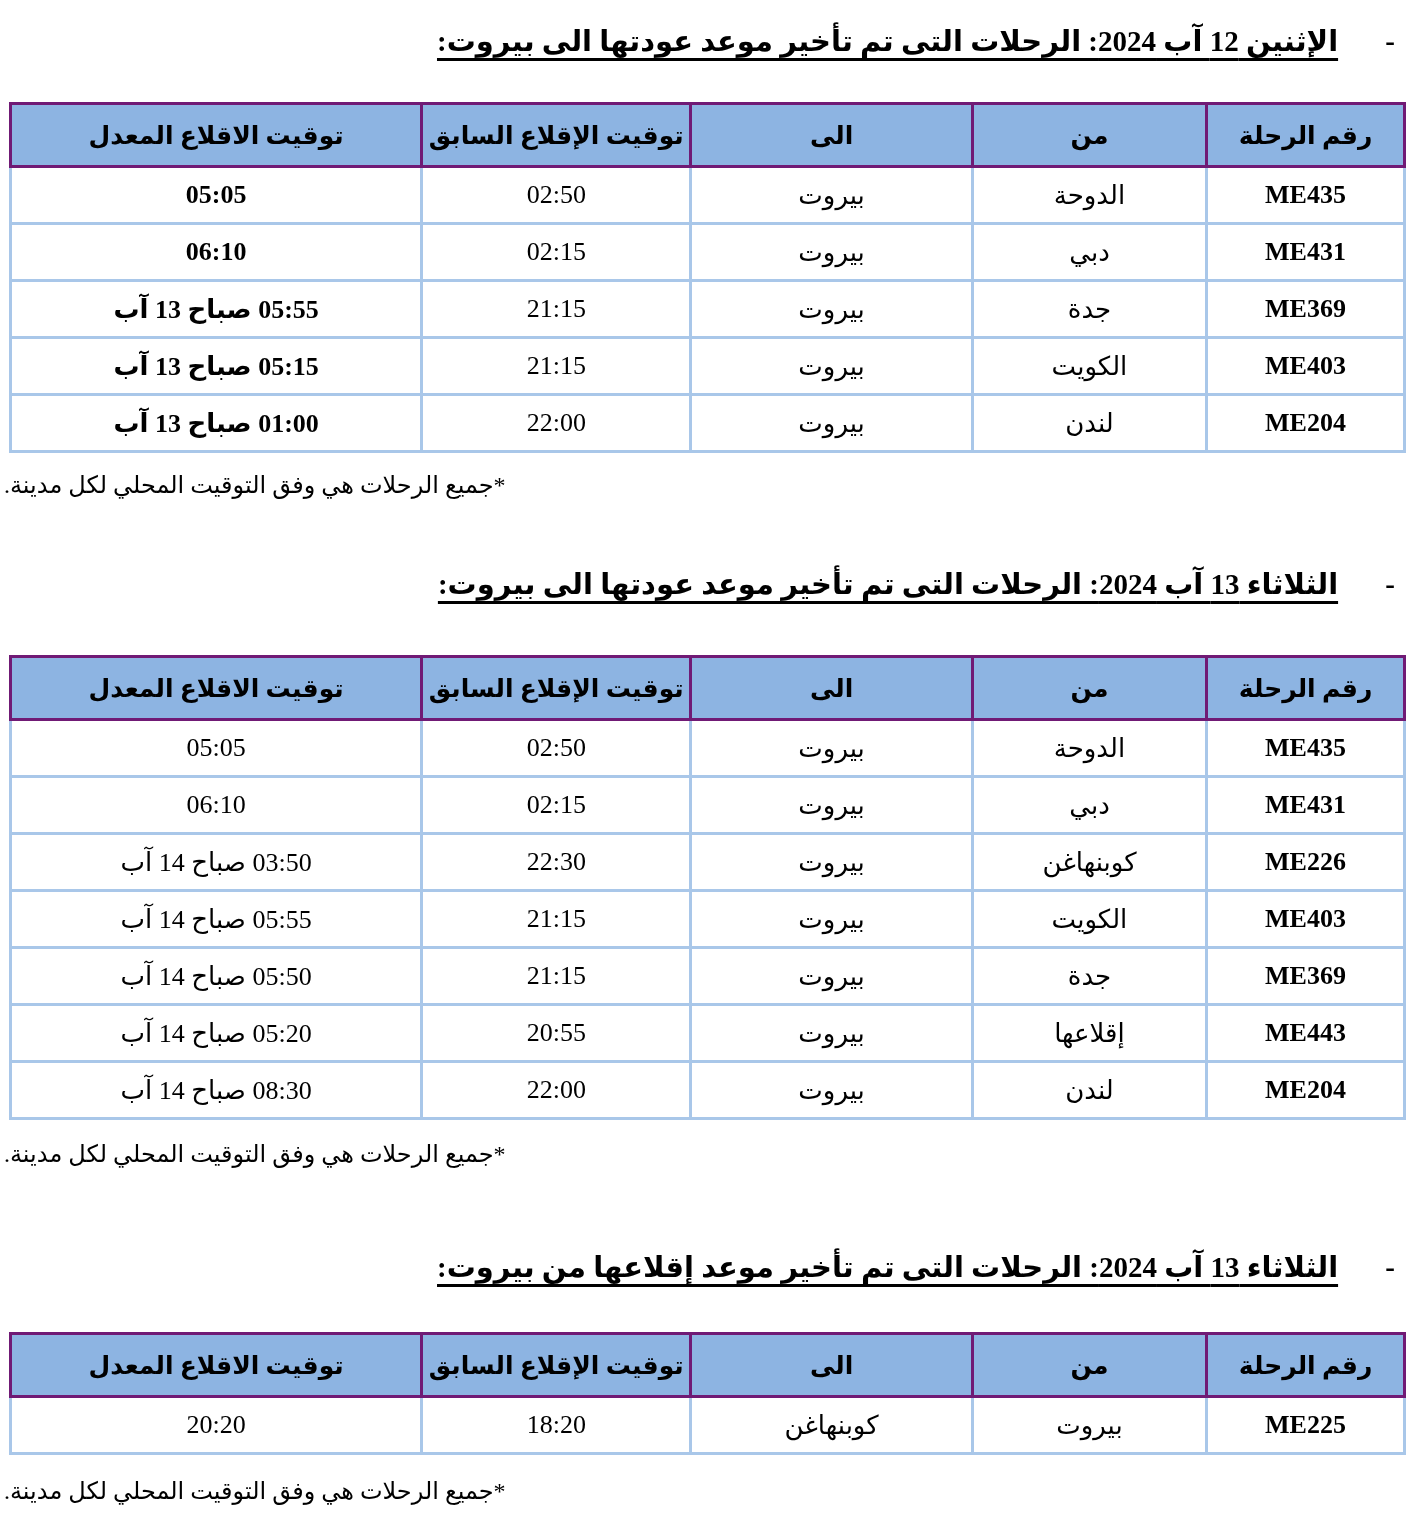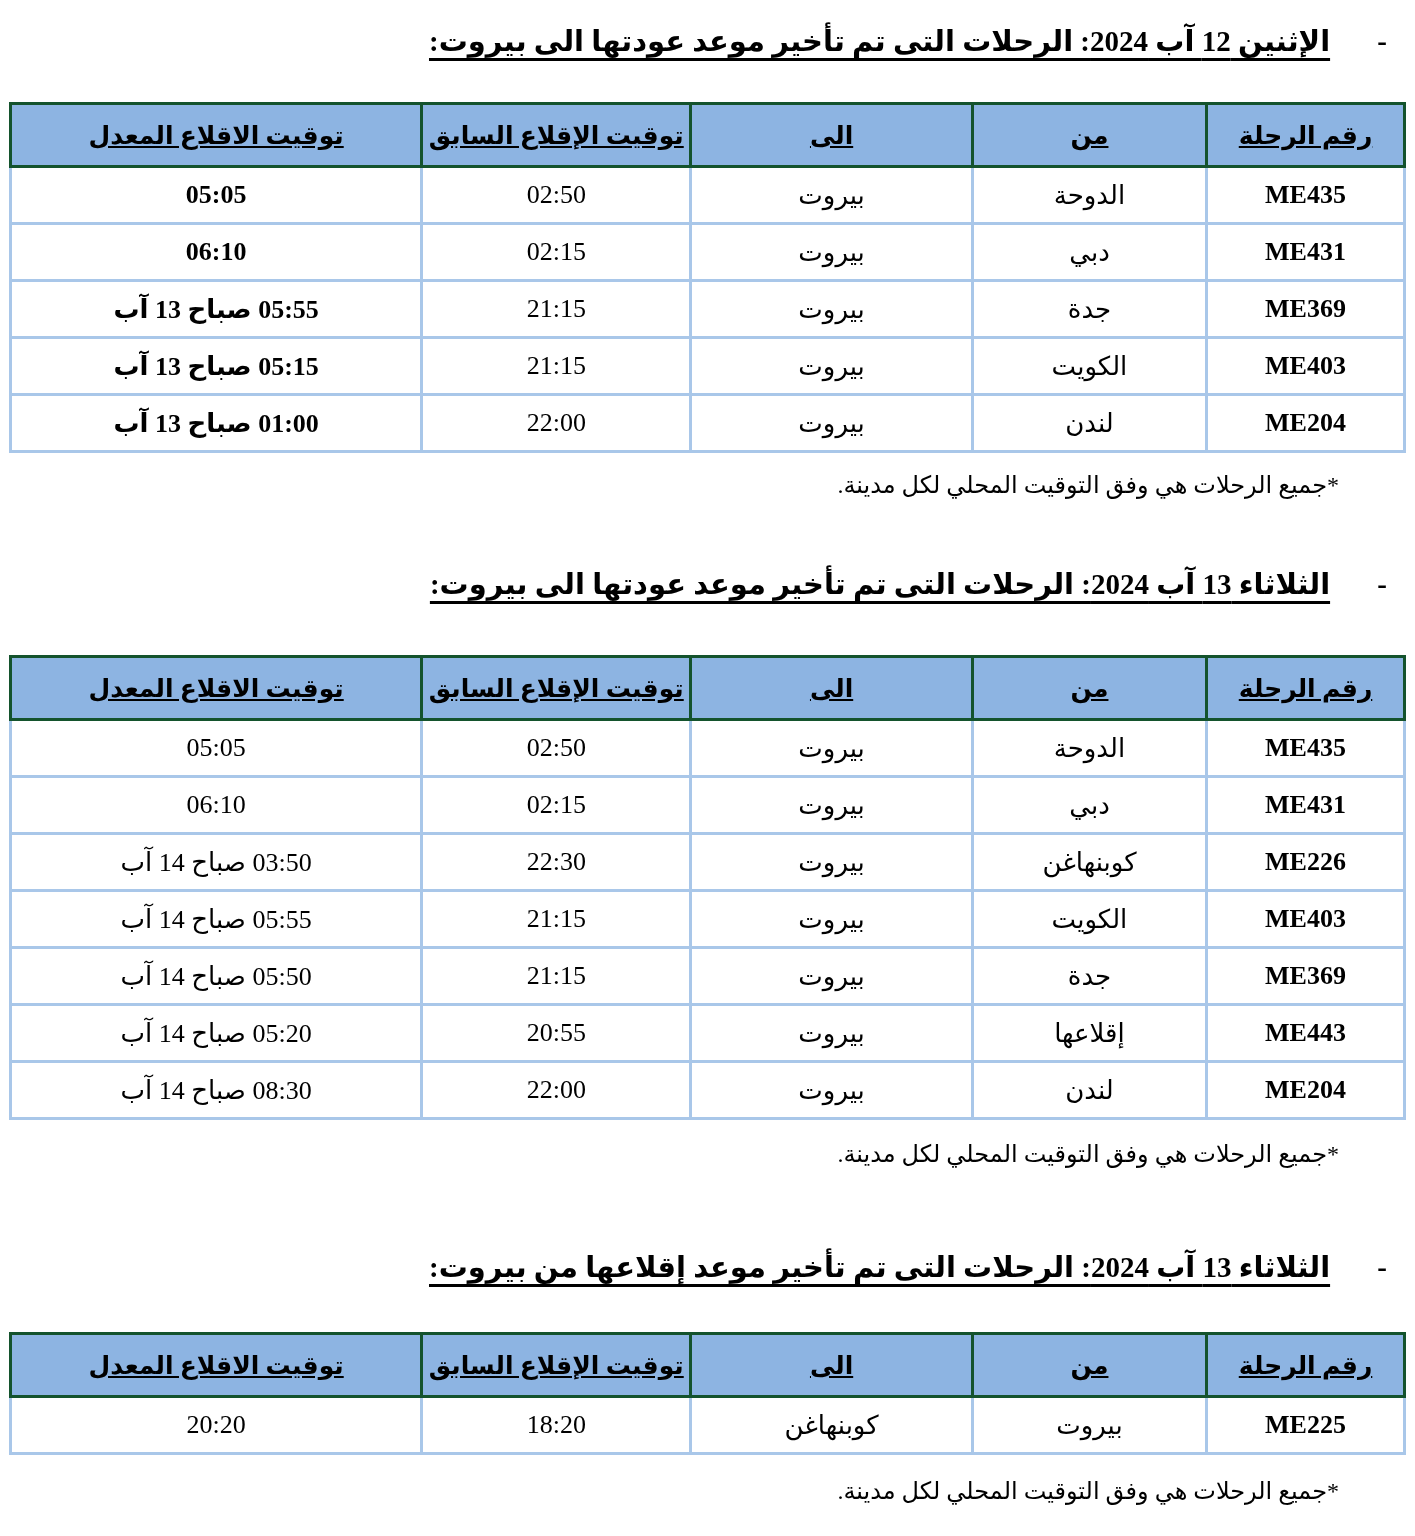--- a/index.html
+++ b/index.html
@@ -3,21 +3,21 @@
 <meta charset="utf-8">
 <style>
   html,body{margin:0;padding:0;background:#fff;}
   body{
     width:1415px;height:1536px;
     font-family:"Liberation Serif","DejaVu Serif","DejaVu Sans",serif;
     color:#000;direction:rtl;overflow:hidden;
   }
   .doc{padding-top:16px;}
   .heading-line{
-    padding-right:28px;
+    padding-right:20px;
     font-size:29px;font-weight:bold;line-height:1.45;
     white-space:nowrap;
   }
   .heading-line .dash{display:inline-block;margin-left:40px;font-weight:bold;}
   .heading-line .heading-text{
     text-decoration:underline;
     text-decoration-thickness:2.5px;
     text-underline-offset:7px;
   }
   table.flights{
@@ -25,38 +25,37 @@
     border-collapse:collapse;table-layout:fixed;
     font-size:26px;
   }
   col.c-flight{width:14.2%;}
   col.c-from{width:16.8%;}
   col.c-to{width:20.2%;}
   col.c-prev{width:19.3%;}
   col.c-new{width:29.5%;}
   table.flights thead th{
     background:#8DB4E2;
-    border:3px solid #14532d;
+    border:3px solid #701a75;
     height:60px;
     font-size:25px;font-weight:bold;
     vertical-align:middle;
     padding:0 4px;
-    text-decoration:underline;
   }
   table.flights tbody td{
     border:3px solid #A9C7E9;
     height:54px;
     text-align:center;vertical-align:middle;
     padding:0 4px;
     background:#fff;
   }
   td.b{font-weight:bold;}
   .footnote{
-    margin:12px;padding:0 13px 0 0;
-    text-align:right;
+    margin:4px;padding:0 13px 0 0;
+    text-align:left;
     padding-right:64px;
     font-size:24px;
   }
   
   #sec0 .heading-line{margin-top:4px;margin-bottom:40px;}
   #sec0 .footnote{margin-top:18px;}
   #sec1 .heading-line{margin-top:64px;margin-bottom:50px;}
   #sec1 .footnote{margin-top:20px;}
   #sec2 .heading-line{margin-top:78px;margin-bottom:44px;}
   #sec2 .footnote{margin-top:22px;}

